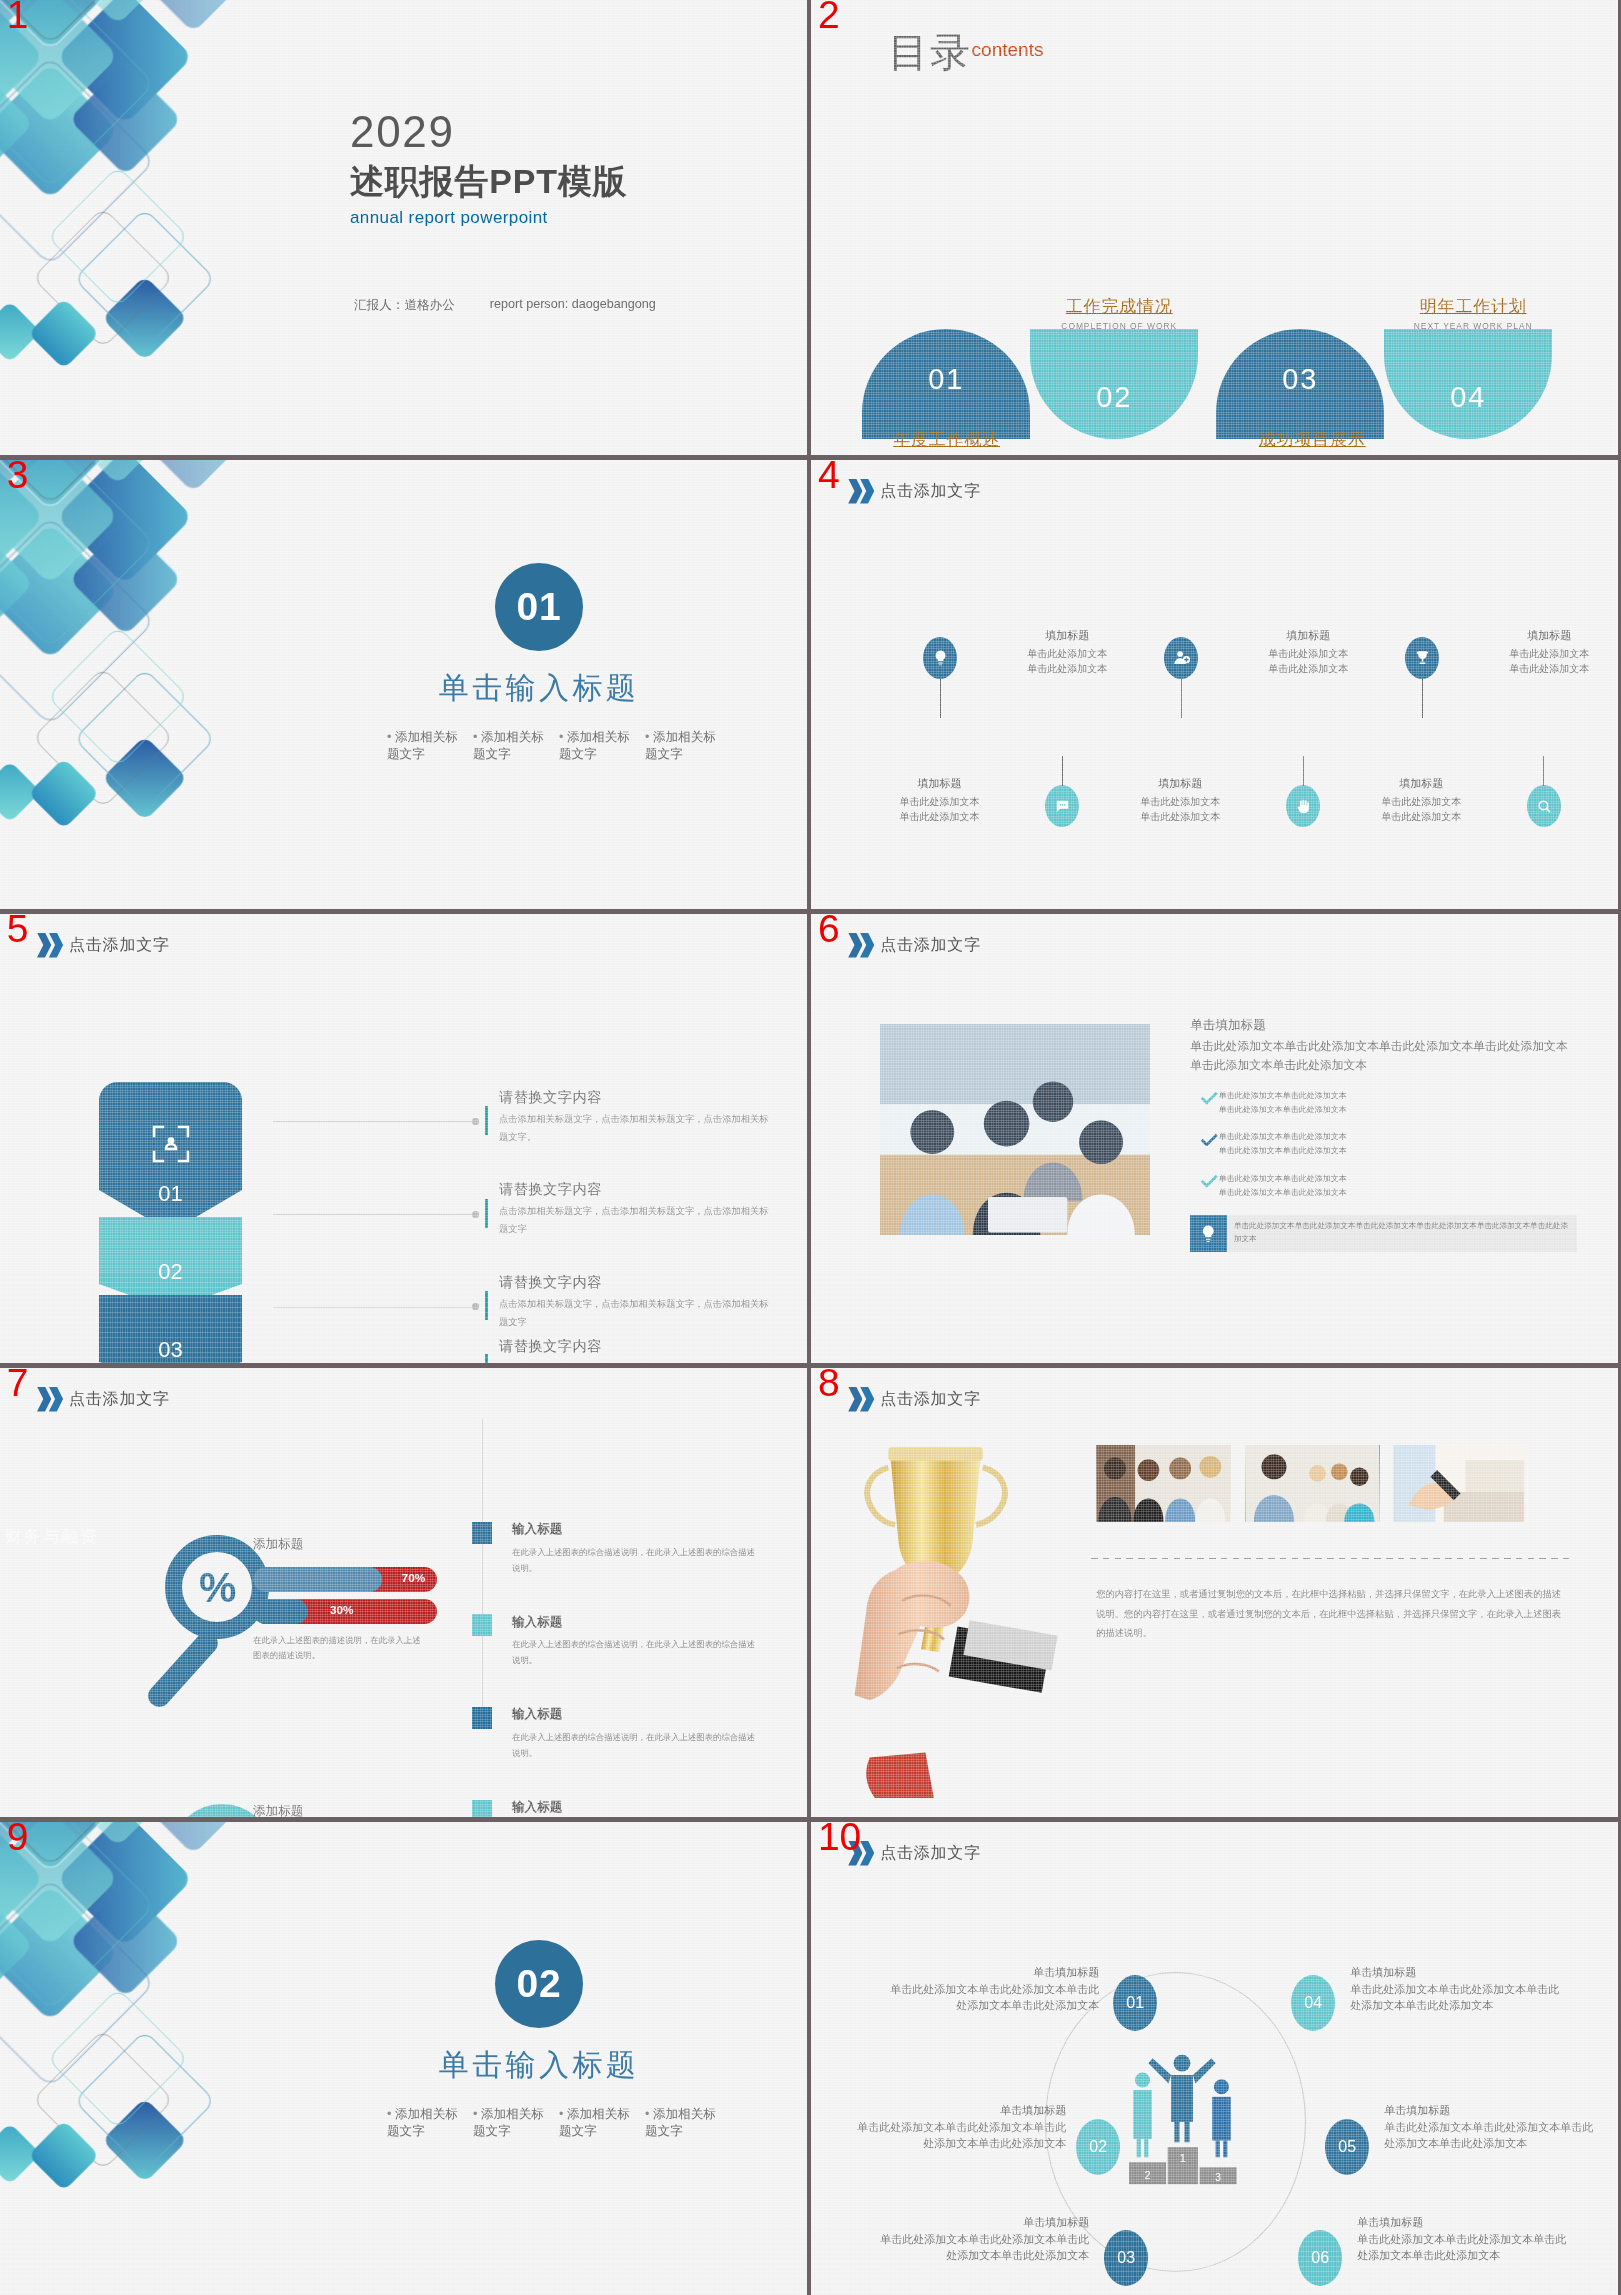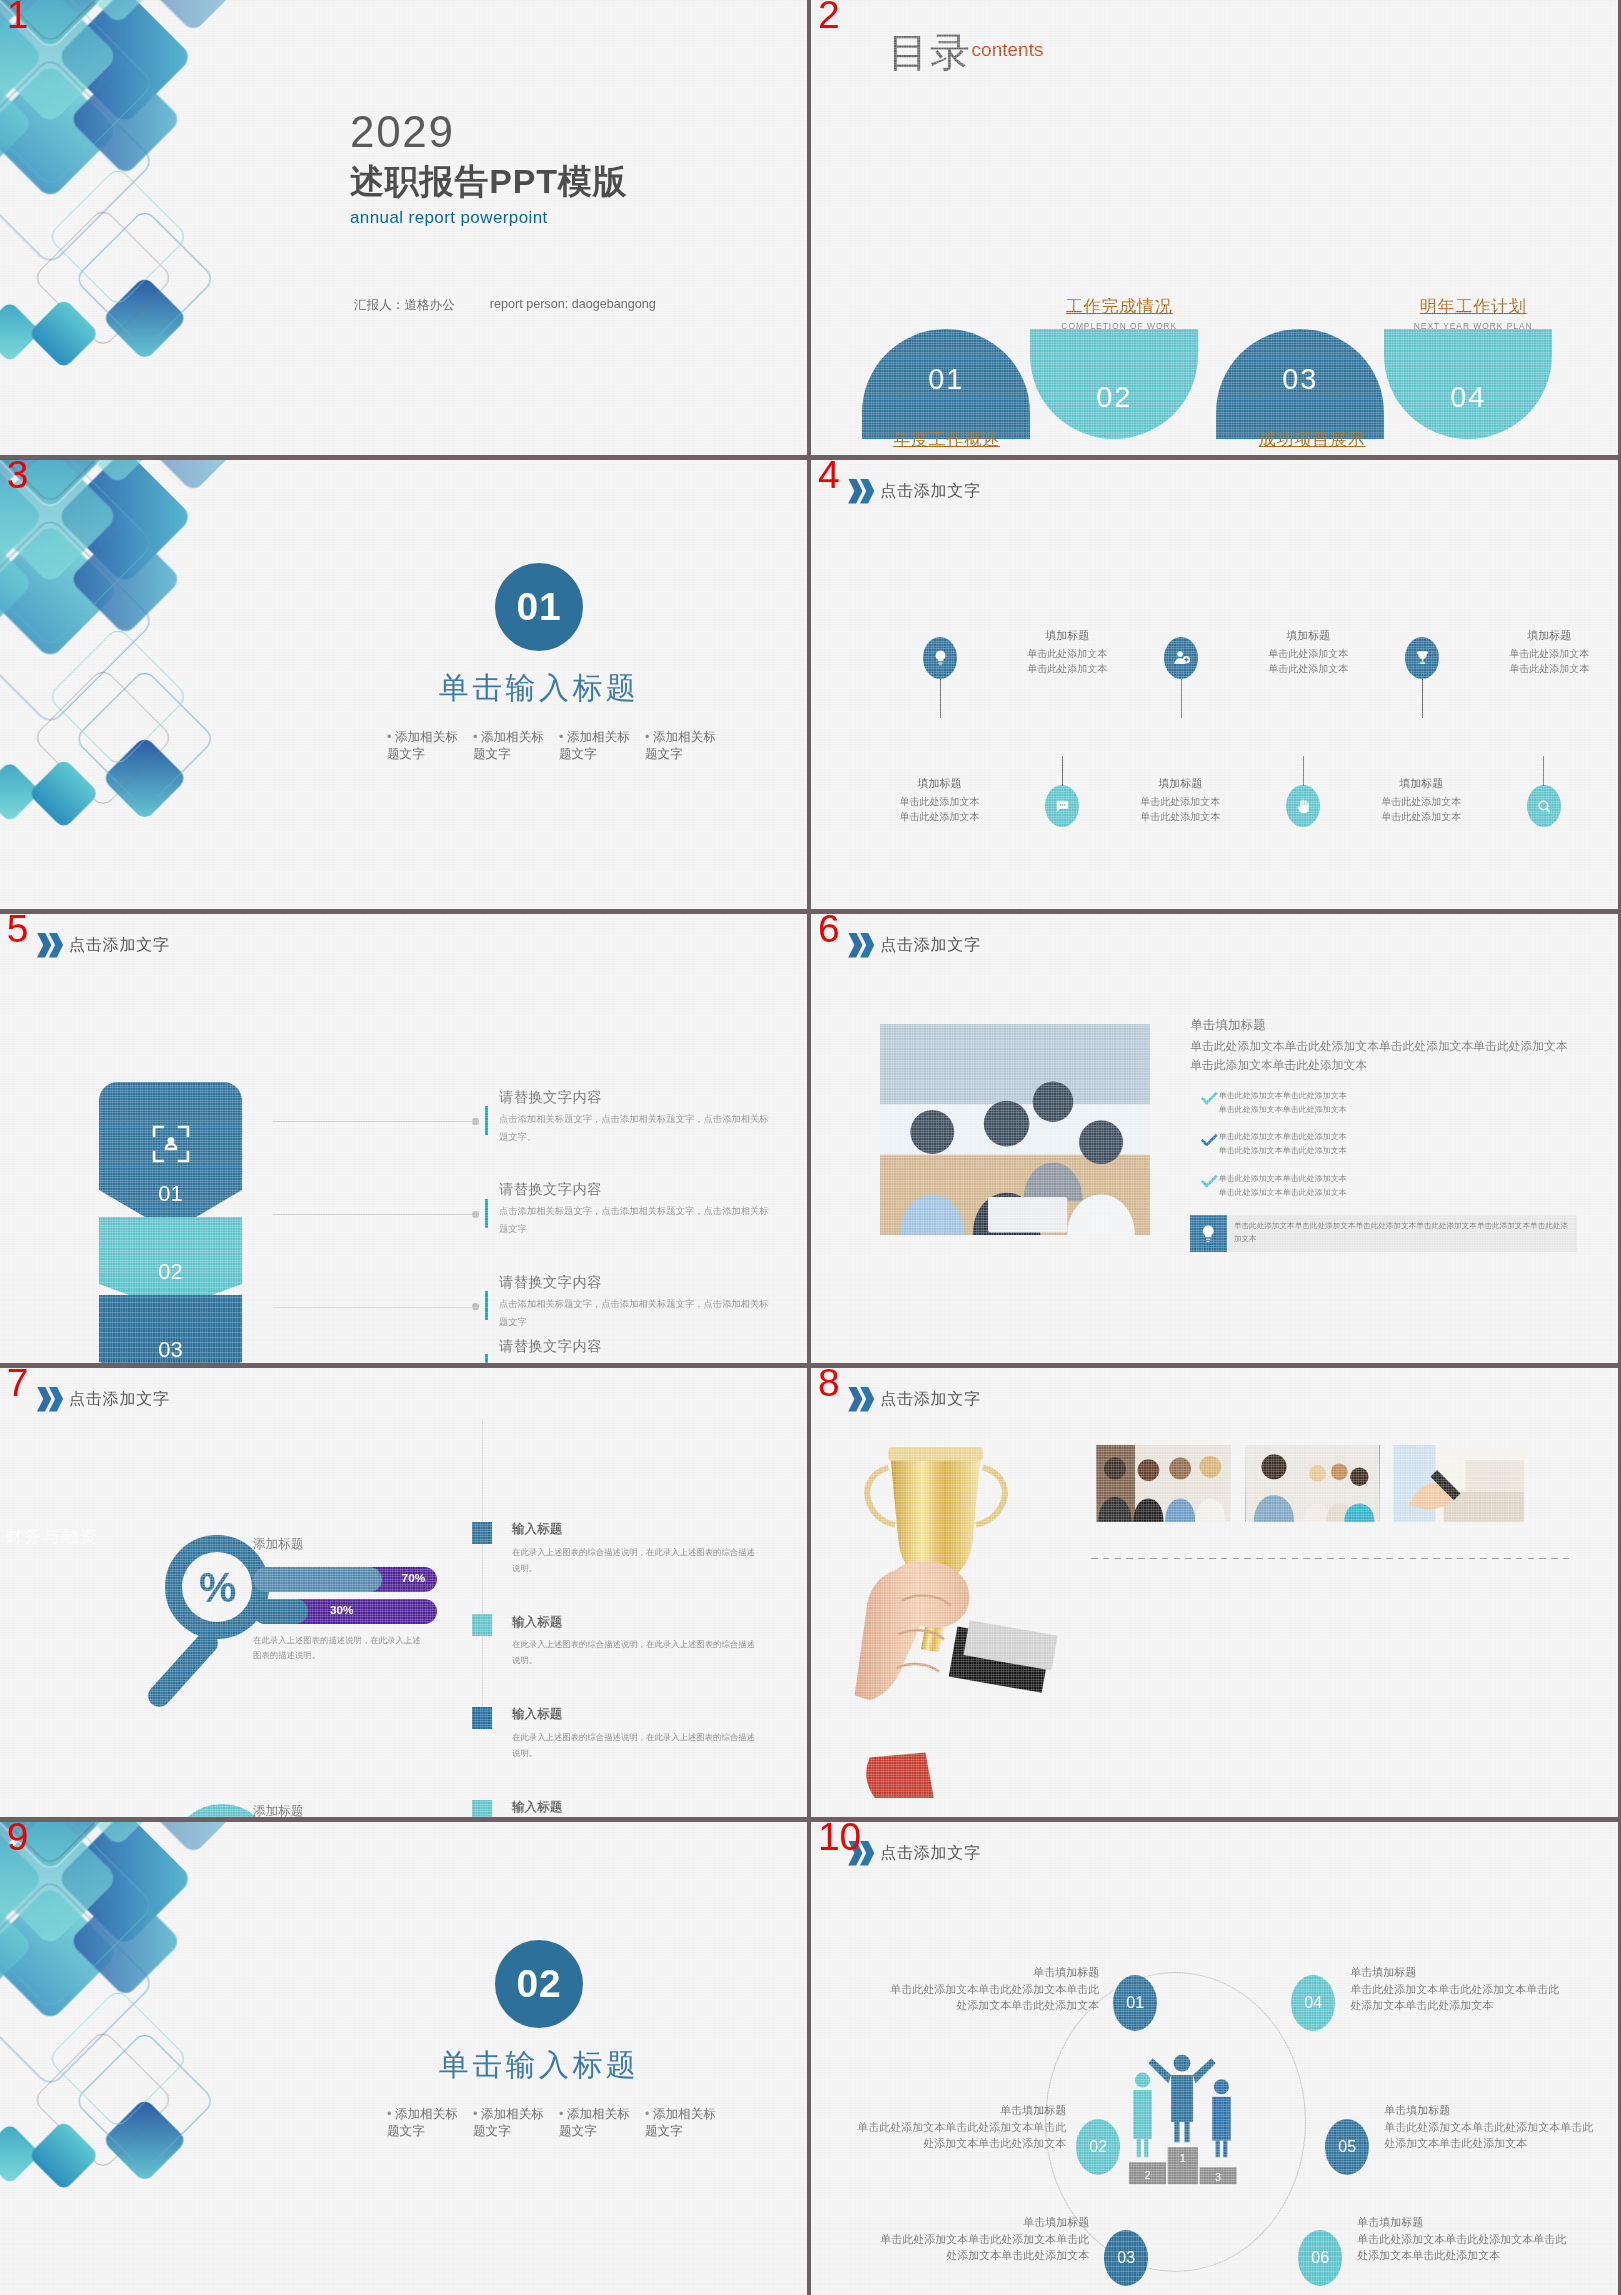--- a/index.html
+++ b/index.html
@@ -129,21 +129,21 @@
   .s6note { display: flex; margin-top: 15px; background: #e6e6e6; }
   .s6note .ic { width: 37px; height: 37px; background: #2b73a0; flex: none;
                 display: flex; align-items: center; justify-content: center; }
   .s6note .nt { font-size: 7.6px; color: #777; line-height: 1.7; padding: 5px 6.7px; }
 
   
   .mag { position: absolute; }
   .mag .ring { width: 104px; height: 104px; border-radius: 50%; border: 17.7px solid; }
   .mag .hand { position: absolute; width: 22px; height: 93px; border-radius: 11px;
                transform: rotate(42deg); left: 6.7px; top: 88px; }
-  .pbar { position: absolute; height: 25px; border-radius: 12.6px; background: #4c1d95; }
+  .pbar { position: absolute; height: 25px; border-radius: 12.6px; background: #b91c1c; }
   .pfill { height: 25px; border-radius: 12.6px; }
   .pval { position: absolute; right: 11.8px; top: 4.2px; color: #fff; font-size: 11.8px; font-weight: bold; }
   .s7h { position: absolute; font-size: 12.6px; color: #6a6a6a; }
   .s7d { position: absolute; font-size: 8.4px; color: #808080; line-height: 1.8; width: 168px; }
   .s7r { position: absolute; left: 472px; width: 286px; }
   .s7item { position: relative; padding-left: 40px; margin-bottom: 23.6px; }
   .s7item .sw { position: absolute; left: 0; top: 0.8px; width: 20px; height: 22px; }
   .s7item .ih { font-size: 12.6px; color: #585858; font-weight: bold; }
   .s7item .ip { font-size: 8.4px; color: #7c7c7c; line-height: 1.9; margin-top: 6.7px; }
   .s7vline { position: absolute; left: 482px; top: 51px; width: 0.8px; height: 303px; background: #cfcfcf; }
@@ -703,20 +703,21 @@
           <rect width="160" height="92" fill="#f6f2ec"></rect>
             <rect x="0" y="0" width="50" height="92" fill="#cfe0ec"></rect>
           <rect x="60" y="56" width="96" height="36" fill="#ded4c6"></rect>
           <path d="M18 72c10-22 26-30 40-26l16 8-8 18-24 6z" fill="#f0c9a6"></path>
           <path d="M52 30l28 28-8 8-28-28z" fill="#262626"></path>
           <rect x="86" y="18" width="70" height="38" fill="#e9e3d8"></rect>
         </svg>
       </div>
     </div>
     <div class="dash"></div>
+    <div class="s8p">您的内容打在这里，或者通过复制您的文本后，在此框中选择粘贴，并选择只保留文字，在此录入上述图表的描述说明。您的内容打在这里，或者通过复制您的文本后，在此框中选择粘贴，并选择只保留文字，在此录入上述图表的描述说明。</div>
   </div>
 
   <div class="slide">
     <div class="snum">9</div>
     <div class="deco">
       <svg width="371" height="472" viewBox="0 0 440 560">
         <g transform="translate(120,150) rotate(45)" opacity="0.92">
           <rect x="-150" y="-150" width="115" height="115" rx="16" fill="url(#g1)"></rect>
           <rect x="-25" y="-150" width="115" height="115" rx="16" fill="url(#g3)"></rect>
           <rect x="-150" y="-25" width="115" height="115" rx="16" fill="url(#g2)"></rect>

